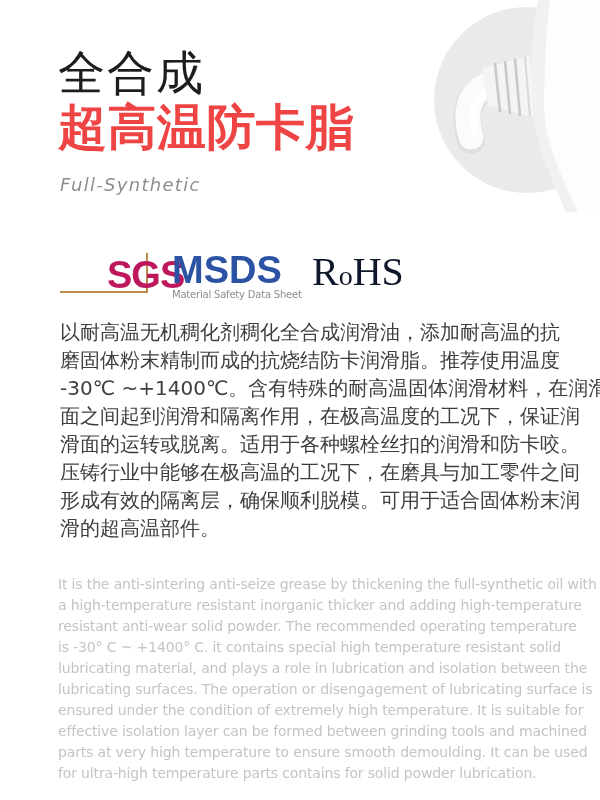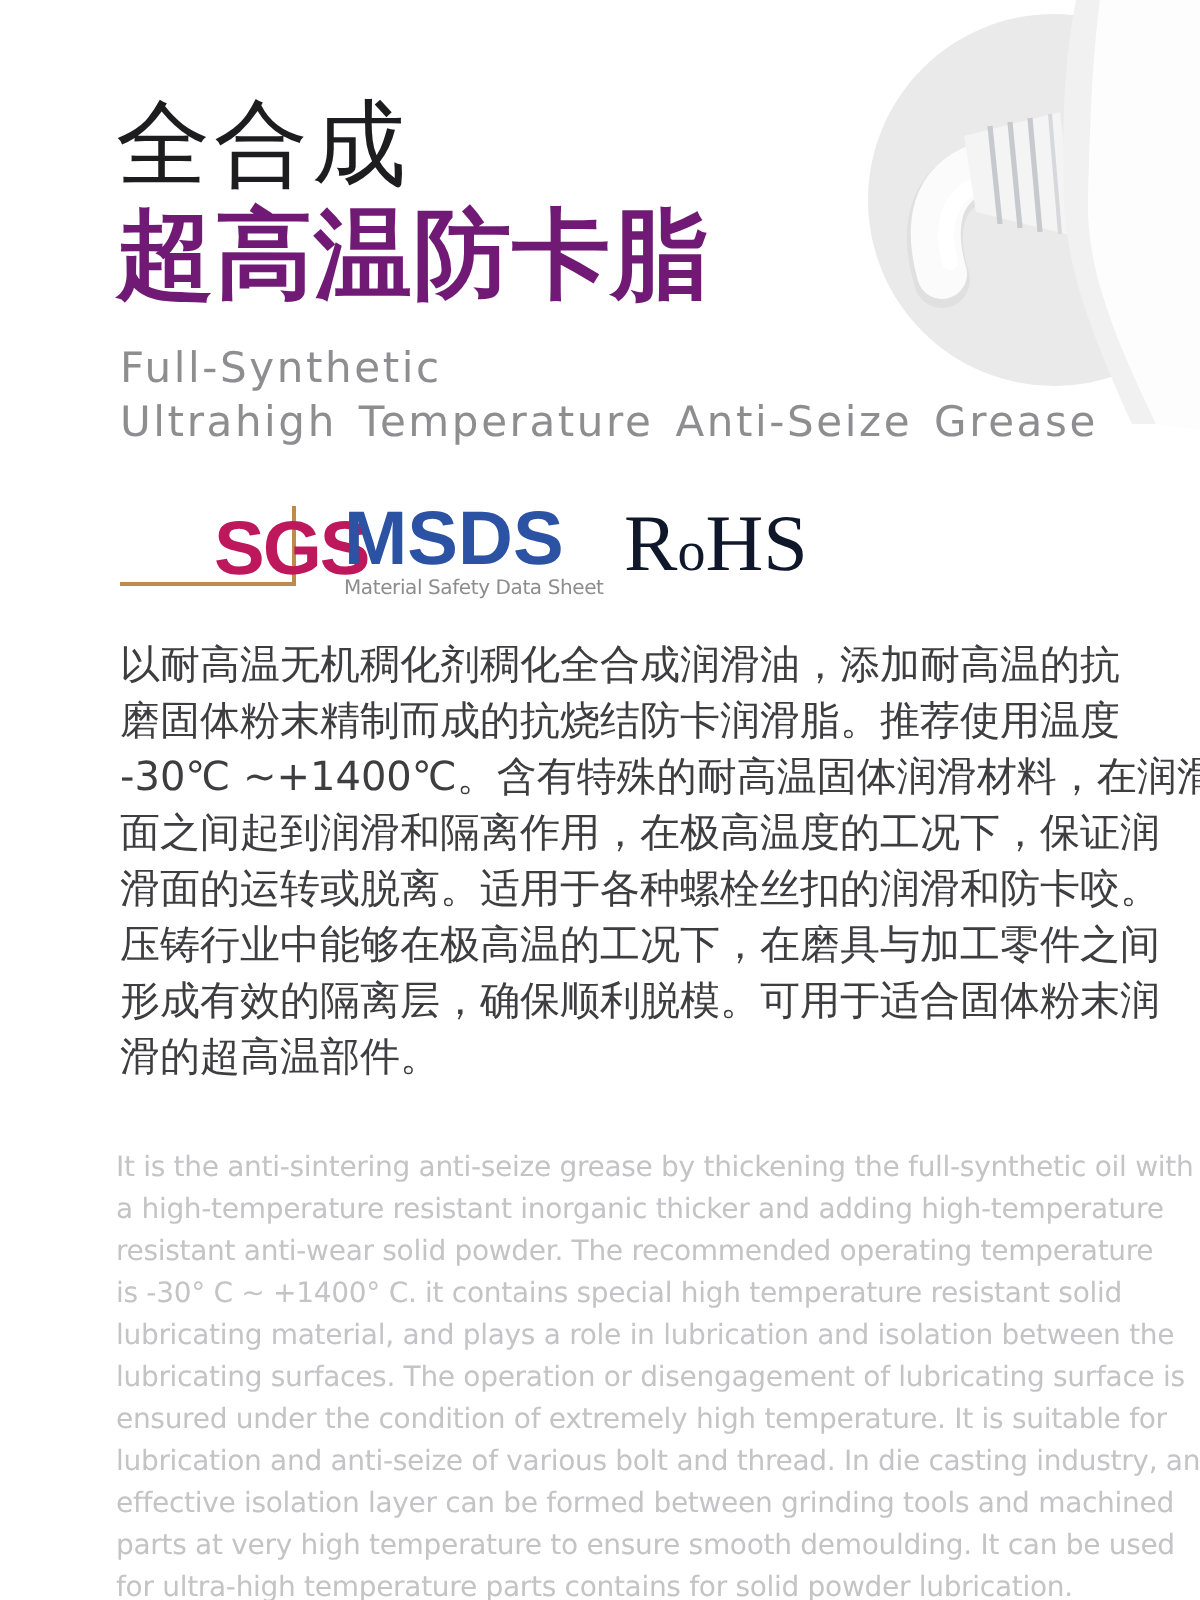--- a/index.html
+++ b/index.html
@@ -10,21 +10,21 @@
   
   .title-cn-1{
     position:absolute;left:58px;top:46px;font-size:47px;line-height:54px;
     font-weight:500;letter-spacing:2px;color:#1d1d1f;white-space:nowrap;
   }
   .title-cn-2{
     position:absolute;left:58px;top:100px;font-size:49px;line-height:56px;
     font-weight:700;letter-spacing:0.5px;white-space:nowrap;
   }
   .subtitle{
-    position:absolute;left:60px;font-size:21px;line-height:27px;
+    position:absolute;left:60px;font-style:italic;font-size:18px;line-height:27px;
     letter-spacing:1.3px;word-spacing:3px;color:#8e8e90;white-space:nowrap;font-weight:500;text-align:right;
   }
   .subtitle.l1{top:171px;}
   .subtitle.l2{top:198px;}
   
   .sgs{position:absolute;left:60px;top:252px;width:88px;height:44px;}
   .sgs-text{
     position:absolute;left:22px;bottom:6px;font-size:38px;line-height:30px;
     font-weight:700;letter-spacing:-1px;color:#66666a;font-family:"Liberation Sans",sans-serif;
   }
@@ -74,23 +74,22 @@
     <line x1="75" y1="63" x2="80" y2="112" stroke="#c6c9cd" stroke-width="2.6"></line>
     <line x1="85" y1="61" x2="90" y2="114" stroke="#c6c9cd" stroke-width="2.6"></line>
     <line x1="95" y1="59" x2="100" y2="116" stroke="#c6c9cd" stroke-width="2.6"></line>
     <line x1="105" y1="57" x2="110" y2="117" stroke="#d6d8db" stroke-width="2"></line>
 
     <path d="M118,0 C112,30 111,62 112,100 C113,136 128,172 146,212 L160,212 C140,172 126,136 125,100 C126,62 128,30 132,0 Z" fill="#f1f1f2"></path>
     <path d="M130,0 C126,30 125,62 124,100 C123,136 139,172 158,212 L180,215 L180,0 Z" fill="#fdfdfd"></path>
   </svg>
 
   <div class="title-cn-1" style="color: rgb(29, 29, 31);">全合成</div>
-  <div class="title-cn-2" style="color: #701a75;">超高温防卡脂</div>
+  <div class="title-cn-2" style="color: #ef4444;">超高温防卡脂</div>
   <div class="subtitle l1" style="color: rgb(142, 142, 144);">Full-Synthetic</div>
-  <div class="subtitle l2" style="color: rgb(142, 142, 144);">Ultrahigh Temperature Anti-Seize Grease</div>
 
   <div class="sgs">
     <span class="sgs-hline" style="background-color: rgb(189, 139, 78);"></span>
     <span class="sgs-vline" style="background-color: rgb(189, 139, 78);"></span>
     <span class="sgs-text" style="color: #be185d; margin-left: 25px;">SGS</span>
   </div>
 
   <div class="msds">
     <div class="msds-label" style="color: rgb(43, 82, 163);">MSDS</div>
     <div class="msds-tagline" style="color: rgb(141, 141, 141);">Material Safety Data Sheet</div>
@@ -112,19 +111,18 @@
     </div>
 
   <div class="desc-en" style="color: rgb(196, 196, 198); margin-top: 29px;">
       <div>It is the anti-sintering anti-seize grease by thickening the full-synthetic oil with</div>
       <div>a high-temperature resistant inorganic thicker and adding high-temperature</div>
       <div>resistant anti-wear solid powder. The recommended operating temperature</div>
       <div>is -30° C ~ +1400° C. it contains special high temperature resistant solid</div>
       <div>lubricating material, and plays a role in lubrication and isolation between the</div>
       <div>lubricating surfaces. The operation or disengagement of lubricating surface is</div>
       <div>ensured under the condition of extremely high temperature. It is suitable for</div>
-      <div>lubrication and anti-seize of various bolt and thread. In die casting industry, an</div>
       <div>effective isolation layer can be formed between grinding tools and machined</div>
       <div>parts at very high temperature to ensure smooth demoulding. It can be used</div>
       <div>for ultra-high temperature parts contains for solid powder lubrication.</div>
     </div>
 
 </div>
 
 </body></html>

